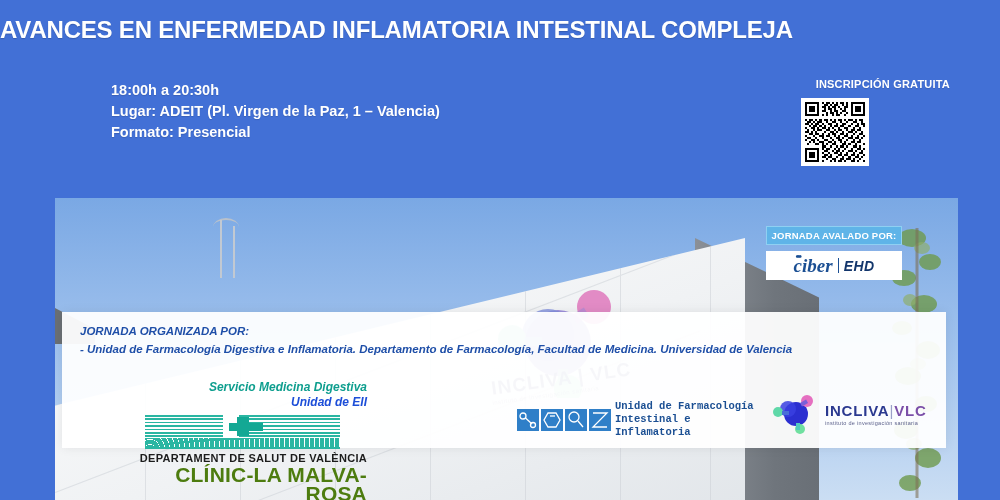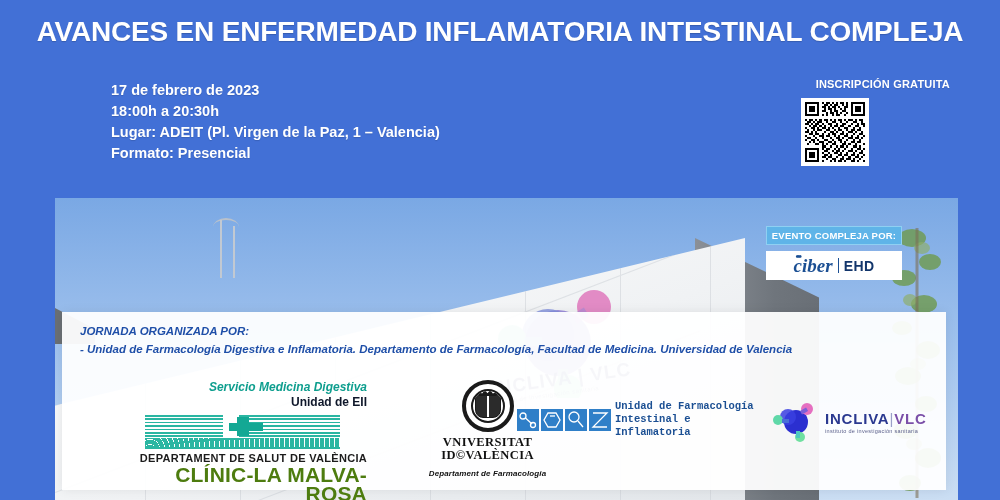--- a/index.html
+++ b/index.html
@@ -7,24 +7,24 @@
     width:1000px;height:500px;overflow:hidden;
     font-family:"Liberation Sans",sans-serif;
     background:#4270d6;
     position:relative;
   }
   .poster{position:absolute;inset:0;background:#4270d6;overflow:hidden;}
 
   
   .title{
     position:absolute;left:0;right:0;top:16px;
-    text-align:center;color:#ffffff;
-    font-size:28px;font-weight:bold;letter-spacing:-0.2px;
+    color:#ffffff;
+    font-size:24px;font-weight:bold;letter-spacing:-0.2px;
     text-shadow:0 1px 1px rgba(0,0,0,.18);
-    padding-left:10px;padding-right:10px;
+    padding-left:0;padding-right:10px;
     white-space:nowrap;
   }
 
   
   .details{
     position:absolute;left:111px;top:80px;
     color:#ffffff;font-size:14.5px;font-weight:bold;
     line-height:21px;
     text-shadow:0 1px 1px rgba(0,0,0,.14);
   }
@@ -94,39 +94,39 @@
   }
   .ciber-box{
     background:#ffffff;margin-top:6px;padding:5px 8px;text-align:center;
     display:flex;align-items:center;justify-content:center;gap:5px;
     box-sizing:border-box;
   }
   .ciber-word{color:#1b4f93;font-family:"Liberation Serif",serif;
     font-style:italic;font-size:19px;font-weight:bold;line-height:1;position:relative;}
   .ciber-word .umlaut{position:absolute;left:2px;top:-4px;font-size:10px;font-style:normal;letter-spacing:-2px;}
   .ciber-div{width:1px;height:15px;background:#1b4f93;}
-  .ciber-ehd{color:#12356b;font-size:14px;font-weight:bold;letter-spacing:.4px;}
+  .ciber-ehd{color:#12356b;font-size:14px;font-weight:bold;letter-spacing:.4px;font-style:italic;}
 
   
   .panel{
-    position:absolute;left:62px;top:312px;width:884px;height:178px;
+    position:absolute;left:62px;top:312px;width:884px;height:136px;
     background:rgba(255,255,255,.94);
     box-shadow:0 0 10px rgba(0,0,0,.08);
   }
   .org{position:absolute;left:18px;top:10px;right:10px;
     color:#1f4fa8;font-size:11.5px;font-style:italic;font-weight:bold;line-height:18px;}
   .org .head{font-size:11.5px;}
   .org .line{white-space:nowrap;}
 
   
   .logos{position:absolute;left:0;right:0;top:68px;height:108px;}
 
   .logo-hosp{position:absolute;left:55px;top:0px;width:250px;text-align:right;}
   .hosp-t1{color:#0e9e8e;font-size:12px;font-style:italic;font-weight:bold;line-height:15px;}
-  .hosp-t2{color:#0f172a;font-size:12px;font-weight:bold;line-height:15px;}
+  .hosp-t2{color:#1d4ed8;font-size:12px;font-style:italic;font-weight:bold;line-height:15px;}
   .hosp-graphic{position:relative;width:195px;height:34px;margin:5px auto 2px auto;}
   .hosp-stripes{position:absolute;left:0;top:0;width:195px;height:22px;
     background:repeating-linear-gradient(180deg,#2ab6a2 0px,#2ab6a2 1.6px,#ffffff 1.6px,#ffffff 3.4px);}
   .hosp-gap{position:absolute;left:78px;top:0;width:16px;height:22px;background:#ffffff;}
   .hosp-cross-v{position:absolute;left:92px;top:2px;width:12px;height:19px;background:#13a894;}
   .hosp-cross-h{position:absolute;left:84px;top:8px;width:34px;height:8px;background:#13a894;}
   .hosp-arches{position:absolute;left:0;bottom:0;width:195px;height:11px;
     background:#2ab6a2;
     -webkit-mask-image:repeating-radial-gradient(circle at 5px 11px, #000 0 4.4px, transparent 4.4px 5px);
     mask-image:repeating-radial-gradient(circle at 5px 11px, #000 0 4.4px, transparent 4.4px 5px);}
@@ -150,36 +150,35 @@
   .uv-n2{color:#111;font-family:"Liberation Serif",serif;font-size:12.5px;font-weight:bold;
     letter-spacing:.4px;line-height:13px;}
   .uv-dept{color:#111;font-size:8px;font-style:italic;font-weight:bold;margin-top:7px;letter-spacing:.1px;}
 
   .logo-farma{position:absolute;left:455px;top:20px;width:250px;display:flex;align-items:center;gap:4px;}
   .farma-icons{display:flex;gap:2px;}
   .fi{width:22px;height:22px;background:#2f7fc8;position:relative;overflow:hidden;}
   .fi svg{position:absolute;inset:0;}
   .farma-txt{color:#1b4f93;font-family:"Liberation Mono",monospace;font-size:10.5px;font-weight:bold;line-height:13px;}
 
-  .logo-incliva{position:absolute;left:710px;top:22px;width:200px;display:flex;align-items:center;gap:7px;}
+  .logo-incliva{position:absolute;left:710px;top:14px;width:200px;display:flex;align-items:center;gap:7px;}
   .inc-mol{width:46px;height:40px;position:relative;}
   .inc-txt .t1{font-size:15px;font-weight:bold;color:#2b3990;letter-spacing:.8px;line-height:16px;}
   .inc-txt .t1 .vlc{color:#7b4fa8;}
   .inc-txt .t1 .bar{color:#9aa0c8;font-weight:normal;}
   .inc-txt .t2{font-size:5.5px;color:#5a5f8a;letter-spacing:.3px;margin-top:1px;}
 </style>
 </head>
 <body>
 
 <div class="poster">
 
   <div class="title">AVANCES EN ENFERMEDAD INFLAMATORIA INTESTINAL COMPLEJA</div>
 
   <div class="details">
-    <div>17 de febrero de 2023</div>
     <div>18:00h a 20:30h</div>
     <div>Lugar: ADEIT (Pl. Virgen de la Paz, 1 – Valencia)</div>
     <div>Formato: Presencial</div>
   </div>
 
   <div class="reg">
     <div class="reg-label">INSCRIPCIÓN GRATUITA</div>
     <div class="qr-wrap">
       <svg width="60" height="60" viewBox="0 0 29 29" shape-rendering="crispEdges">
         <rect width="29" height="29" fill="#ffffff"></rect>
@@ -472,21 +471,21 @@
         <ellipse cx="38" cy="40" rx="8" ry="6"></ellipse>
         <ellipse cx="26" cy="92" rx="7" ry="6"></ellipse>
         <ellipse cx="34" cy="156" rx="8" ry="6"></ellipse>
         <ellipse cx="30" cy="236" rx="8" ry="6"></ellipse>
       </g>
       <path d="M33 20 L33 290" stroke="#7b6a4e" stroke-width="3" fill="none" opacity="0.6"></path>
     </svg>
   </div>
 
   <div class="avalado">
-    <div class="avalado-label">EVENTO COMPLEJA POR:</div>
+    <div class="avalado-label">JORNADA AVALADO POR:</div>
     <div class="ciber-box">
       <span class="ciber-word">
         <span class="umlaut">•••</span>
         <span>ciber</span>
       </span>
       <span class="ciber-div"></span>
       <span class="ciber-ehd">EHD</span>
     </div>
   </div>
 
@@ -507,31 +506,20 @@
           <div class="hosp-gap"></div>
           <div class="hosp-cross-v"></div>
           <div class="hosp-cross-h"></div>
           <div class="hosp-arches"></div>
           <div class="hosp-base"></div>
         </div>
         <div class="hosp-d1">DEPARTAMENT DE SALUT DE VALÈNCIA</div>
         <div class="hosp-d2">CLÍNIC-LA MALVA-ROSA</div>
       </div>
 
-      <div class="logo-uv">
-        <div class="uv-seal">
-          <div class="inner">
-            <div class="uv-shield"></div>
-            <div class="uv-crown"></div>
-          </div>
-        </div>
-        <div class="uv-n1">VNIVERSITAT</div>
-        <div class="uv-n2">ID©VALÈNCIA</div>
-        <div class="uv-dept">Departament de Farmacologia</div>
-      </div>
 
       <div class="logo-farma">
         <div class="farma-icons">
           <span class="fi">
             <svg viewBox="0 0 22 22">
                 <g stroke="#ffffff" stroke-width="1.3" fill="none">
               <circle cx="6" cy="7" r="3"></circle>
                   <line x1="8.5" y1="9" x2="15" y2="15"></line>
                   <circle cx="16" cy="16" r="2.5"></circle>
             </g>

